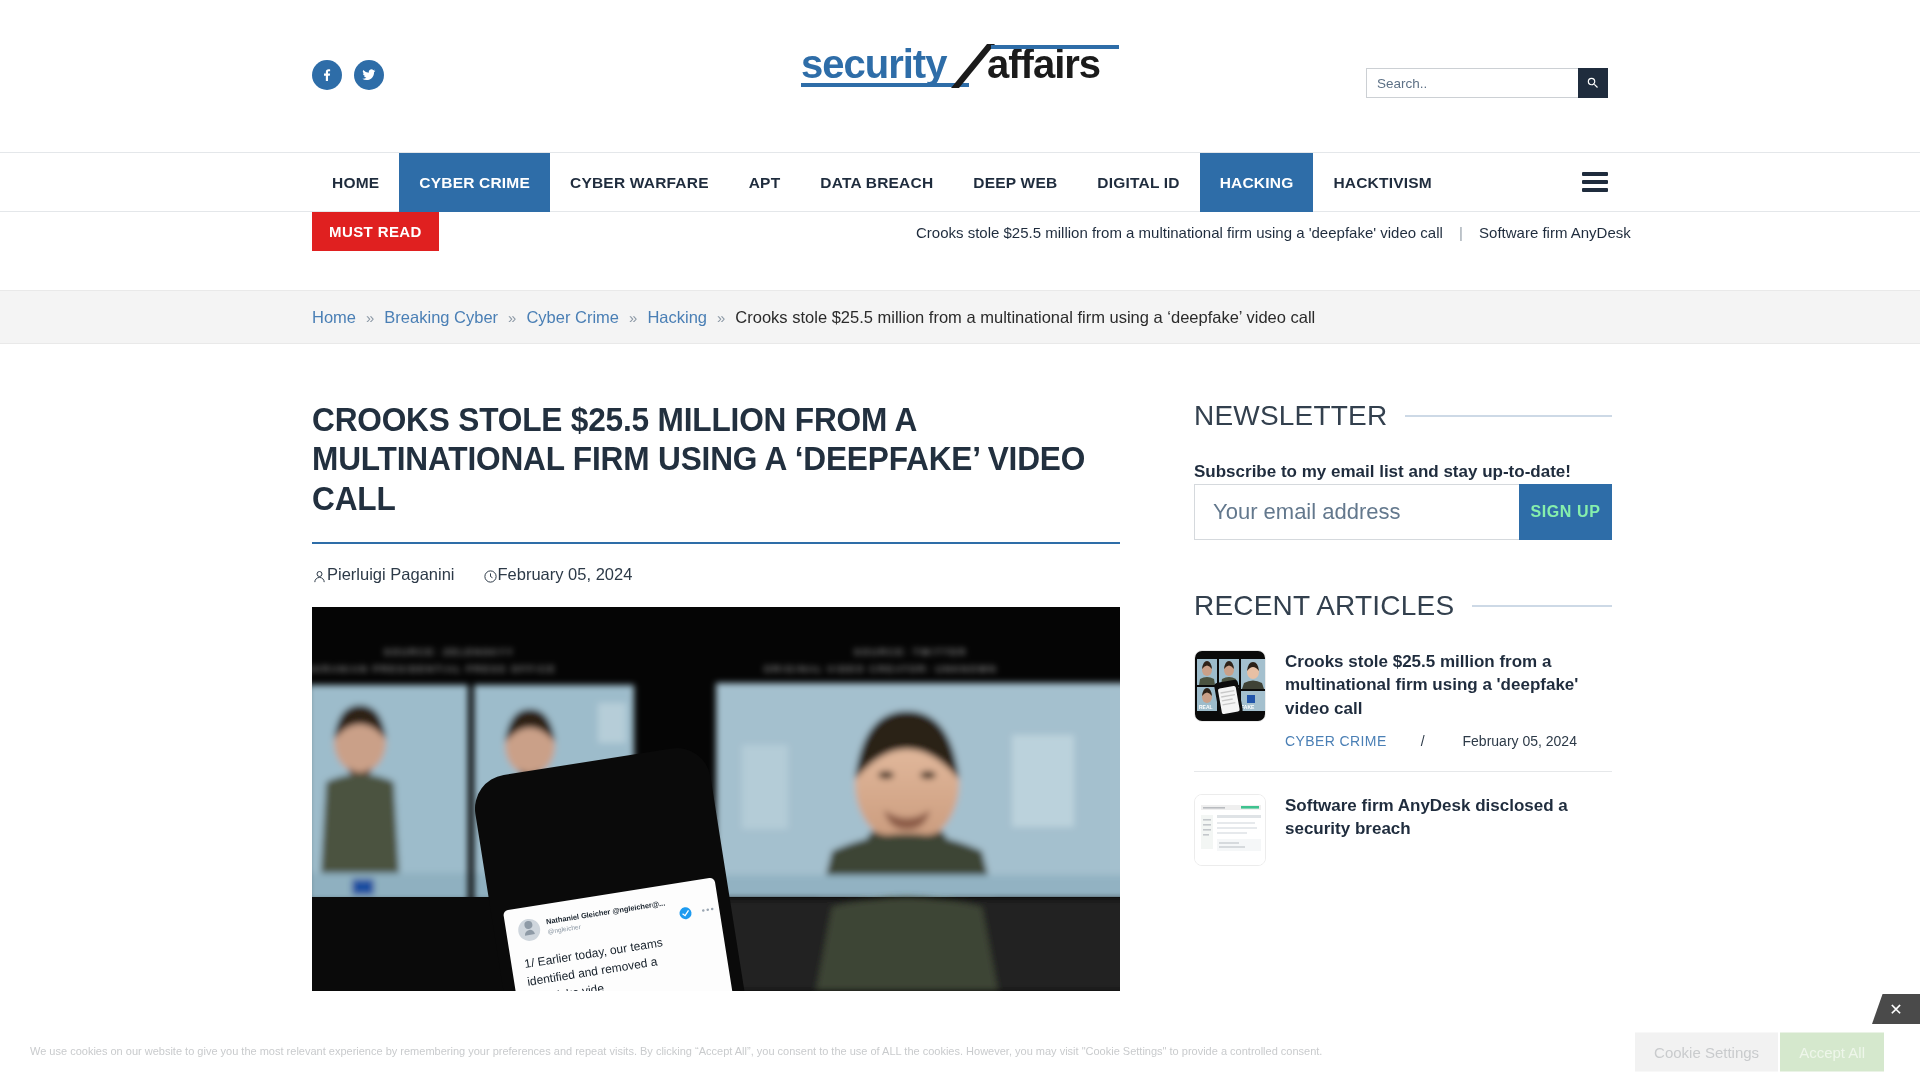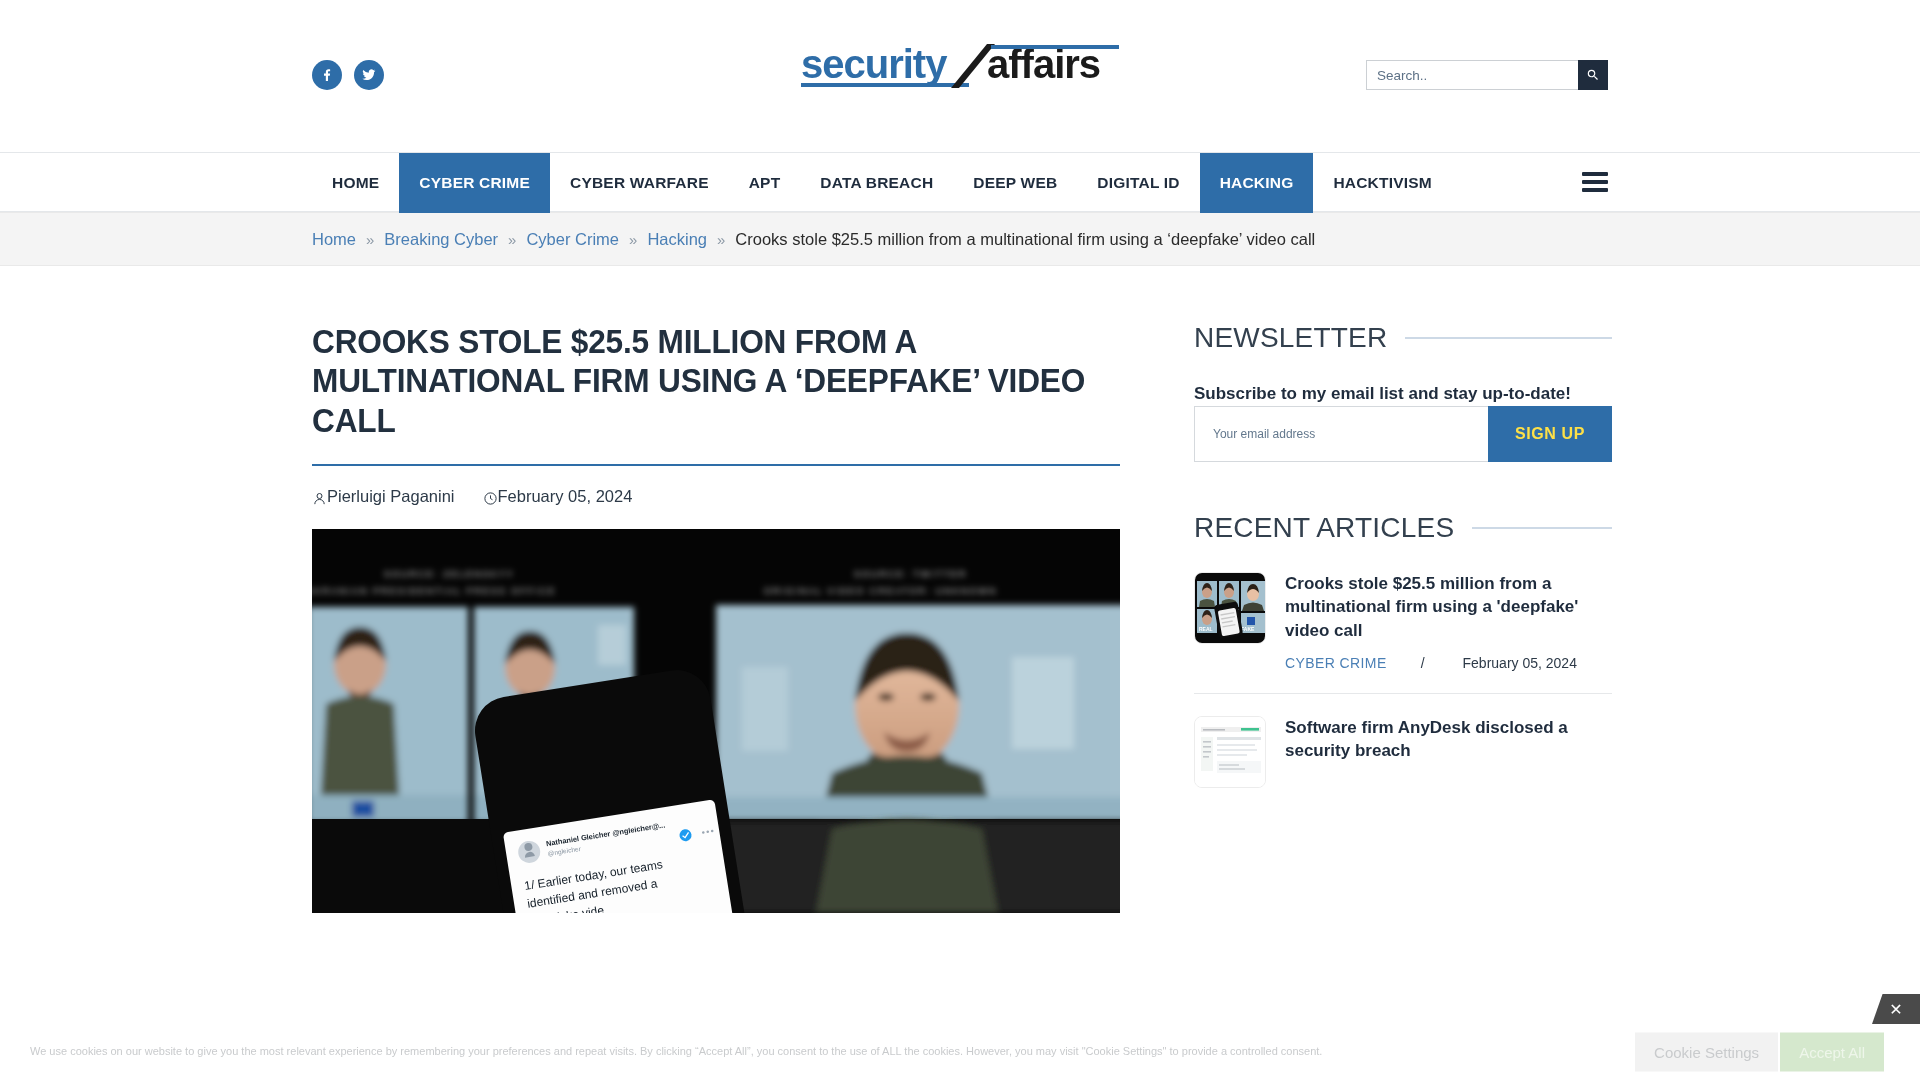--- a/index.html
+++ b/index.html
@@ -37,21 +37,21 @@
   .logo-wrap {
     position: absolute;
     left: 50%; transform: translateX(-50%);
     top: 42px;
     cursor: pointer;
   }
   .logo-svg { display:block; }
 
   .search-wrap {
     position: absolute;
-    right: 312px; top: 60px;
+    right: 312px; top: 68px;
     display: flex; align-items: stretch;
     height: 30px;
   }
   .search-input {
     width: 212px; height: 30px;
     border: 1px solid #ccd0d4;
     border-right: none;
     padding: 0 10px;
     font-size: 13.5px;
     color: #2c3e50;
@@ -227,31 +227,31 @@
     font-weight: 700;
     color:#1f2c3d;
     line-height: 1.43;
   }
   .signup-row { display:flex; height: 56px; width: 418px; }
   .email-input {
     flex:1;
     border: 1px solid #d5d9dd;
     border-right:none;
     padding: 12px 18px;
-    font-size: 12px;
+    font-size: 22px;
     color:#2c3e50;
     font-family:"Liberation Sans", sans-serif;
     outline:none;
     background:#fff;
   }
   .email-input::placeholder { color:#63788d; }
   .signup-btn {
     width: 124px;
     background:#2e6da8;
-    color:#fde047;
+    color:#86efac;
     border:none;
     font-size: 16px;
     font-weight: 700;
     letter-spacing: .6px;
     cursor:pointer;
     font-family:"Liberation Sans", sans-serif;
   }
 
   .recent-wrap { margin-top: 50px; }
   .recent-item {
@@ -393,20 +393,28 @@
       <div class="nav-item active">HACKING</div>
       <div class="nav-item">HACKTIVISM</div>
     </div>
     <div class="hamburger">
       <span></span>
         <span></span>
         <span></span>
     </div>
   </nav>
 
+  <div class="ticker">
+    <div class="must-read">MUST READ</div>
+    <div class="ticker-items">
+      <span class="ticker-item">Crooks stole $25.5 million from a multinational firm using a 'deepfake' video call</span>
+      <span class="ticker-sep">|</span>
+      <span class="ticker-item">Software firm AnyDesk</span>
+    </div>
+  </div>
 
   <div class="breadcrumb-bar">
     <div class="breadcrumb">
       <span class="bc-link">Home</span>
       <span class="bc-sep">»</span>
       <span class="bc-link">Breaking Cyber</span>
       <span class="bc-sep">»</span>
       <span class="bc-link">Cyber Crime</span>
       <span class="bc-sep">»</span>
       <span class="bc-link">Hacking</span>

